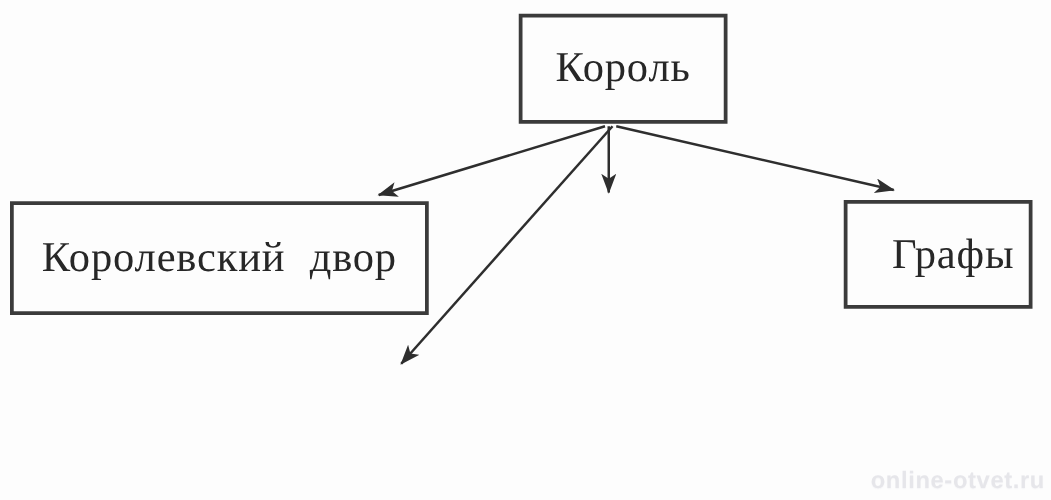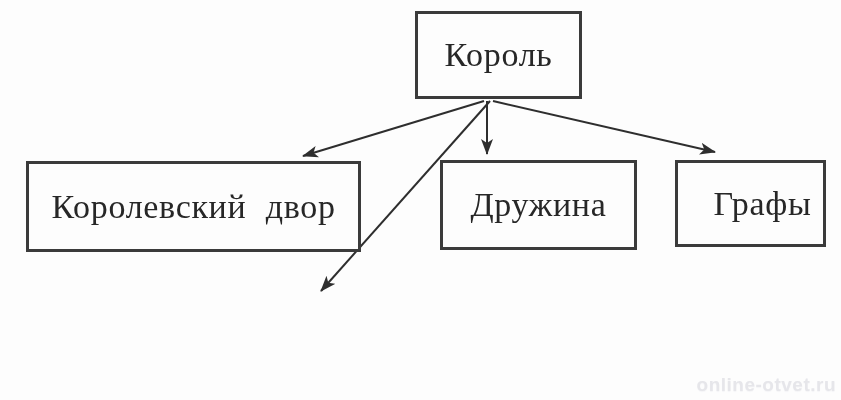--- a/index.html
+++ b/index.html
@@ -25,21 +25,21 @@
     justify-content: center;
     color: #272727;
     font-size: 34px;
     line-height: 1;
     white-space: nowrap;
     word-spacing: 0.30em;
     letter-spacing: 0.02em;
     text-align: center;
   }
   #node-king        { left: 415px; top: 11px;  width: 167px; height: 88px; }
-  #node-royal-court { left: 8px;   top: 161px; width: 335px; height: 91px; margin-left: 18px; }
+  #node-royal-court { left: 8px;   top: 161px; width: 335px; height: 91px; }
   #node-druzhina    { left: 440px; top: 160px; width: 197px; height: 90px; }
   #node-counts      { left: 675px; top: 160px; width: 151px; height: 87px; padding-left: 24px; }
   #node-militia     { left: 185px; top: 296px; width: 234px; height: 89px; }
   #edges-layer {
     position: absolute;
     left: 0; top: 0;
     width: 841px;
     height: 400px;
     pointer-events: none;
   }
@@ -78,23 +78,20 @@
   </svg>
 
   <div class="node" id="node-king">
     <span>Король</span>
   </div>
 
   <div class="node" id="node-royal-court">
     <span>Королевский двор</span>
   </div>
 
-  <div class="node" id="node-druzhina">
-    <span>Дружина</span>
-  </div>
 
   <div class="node" id="node-counts">
     <span>Графы</span>
   </div>
 
 
   <div class="watermark">online-otvet.ru</div>
 
 </div>
 

